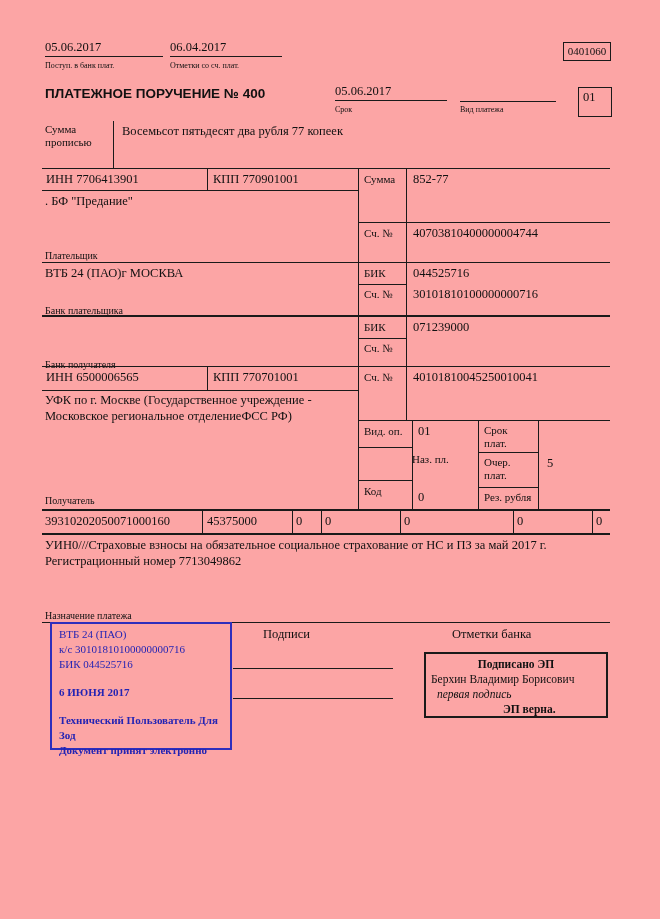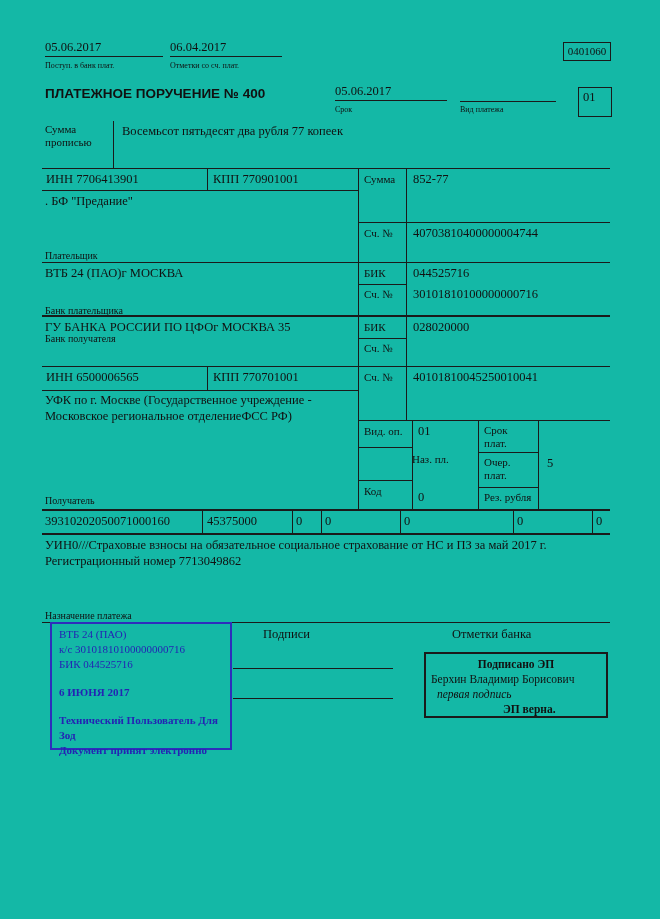--- a/index.html
+++ b/index.html
@@ -1,17 +1,17 @@
 <!DOCTYPE html>
 <html><head>
 <meta charset="utf-8">
 <style>
   html,body{margin:0;padding:0;background:#e8e8e8;}
   .page{
-    position:relative;width:660px;height:919px;background:#14b8a6;
+    position:relative;width:660px;height:919px;background:#fca5a5;
     font-family:"Liberation Serif","DejaVu Serif",serif;color:#111;
     overflow:hidden;margin:0 auto;
   }
   .abs{position:absolute;}
   .hline{position:absolute;background:#1a1a1a;height:1px;}
   .hline2{position:absolute;background:#1a1a1a;height:2px;}
   .vline{position:absolute;background:#1a1a1a;width:1px;}
   .t12{font-size:12.5px;line-height:1.15;}
   .t11{font-size:11px;line-height:1.15;}
   .t10{font-size:10px;line-height:1.1;}
@@ -80,26 +80,25 @@
   <div class="abs t12" style="left:45px;top:266px;">ВТБ 24 (ПАО)г МОСКВА</div>
   <div class="abs t11" style="left:364px;top:267px;">БИК</div>
   <div class="abs t12" style="left:413px;top:266px;">044525716</div>
   <div class="hline" style="left:358px;top:284px;width:48px;"></div>
   <div class="abs t11" style="left:364px;top:288px;">Сч. №</div>
   <div class="abs t12" style="left:413px;top:287px;">30101810100000000716</div>
   <div class="abs t10" style="left:45px;top:305px;">Банк плательщика</div>
 
   <div class="hline2" style="left:42px;top:315px;width:568px;"></div>
 
-  <div class="abs t12" style="left:45px;top:320px;">ГУ БАНКА РОССИИ ПО ЦФОг МОСКВА 35</div>
   <div class="abs t11" style="left:364px;top:321px;">БИК</div>
-  <div class="abs t12" style="left:413px;top:320px;">028020000</div>
+  <div class="abs t12" style="left:413px;top:320px;">071239000</div>
   <div class="hline" style="left:358px;top:338px;width:48px;"></div>
   <div class="abs t11" style="left:364px;top:342px;">Сч. №</div>
-  <div class="abs t10" style="left:45px;top:333px;">Банк получателя</div>
+  <div class="abs t10" style="left:45px;top:359px;">Банк получателя</div>
 
   <div class="hline" style="left:42px;top:366px;width:568px;"></div>
 
   <div class="abs t12" style="left:46px;top:370px;">ИНН 6500006565</div>
   <div class="vline" style="left:207px;top:366px;height:24px;"></div>
   <div class="abs t12" style="left:213px;top:370px;">КПП 770701001</div>
   <div class="hline" style="left:42px;top:390px;width:316px;"></div>
 
   <div class="abs t11" style="left:364px;top:371px;">Сч. №</div>
   <div class="abs t12" style="left:413px;top:370px;">40101810045250010041</div>

